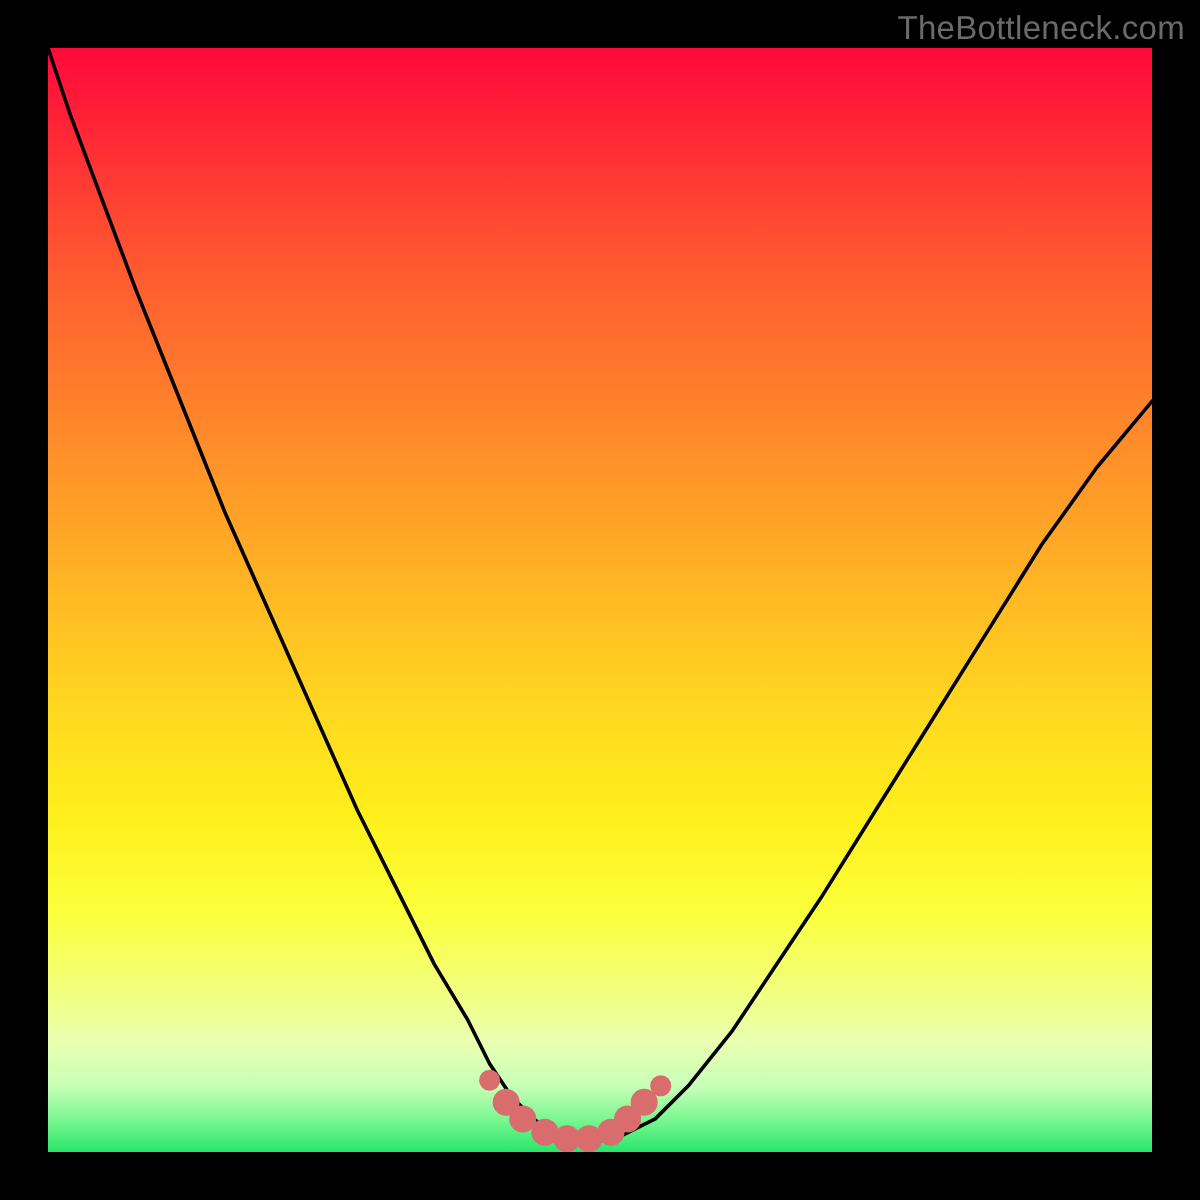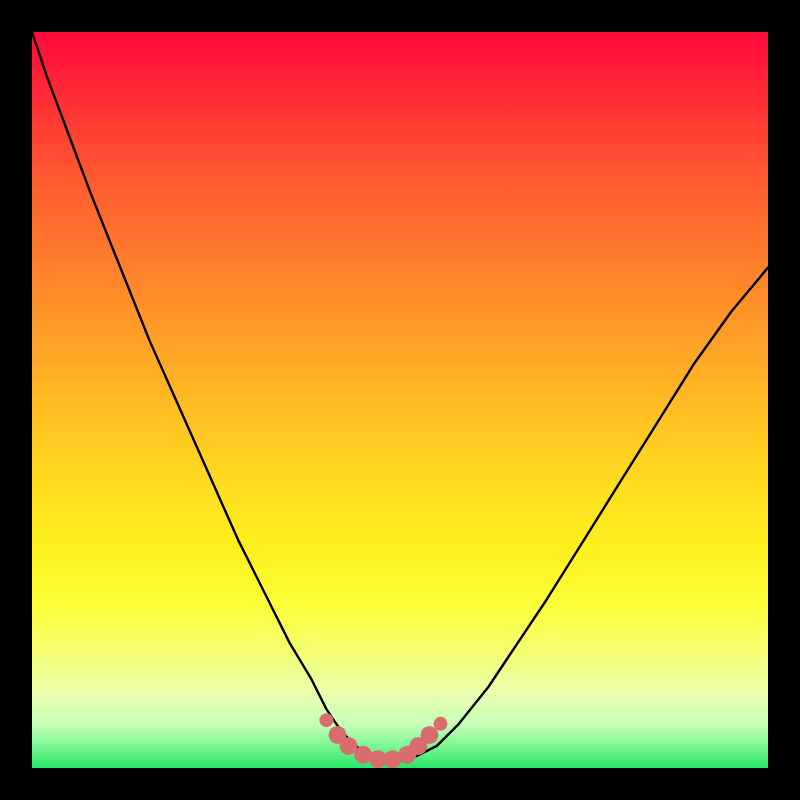--- a/index.html
+++ b/index.html
@@ -87,13 +87,14 @@
           <circle cx="331.20" cy="722.75" r="9" fill="#d96c6c"></circle>
           <circle cx="345.92" cy="727.17" r="9" fill="#d96c6c"></circle>
           <circle cx="360.64" cy="727.17" r="9" fill="#d96c6c"></circle>
           <circle cx="375.36" cy="722.75" r="9" fill="#d96c6c"></circle>
           <circle cx="386.40" cy="713.92" r="9" fill="#d96c6c"></circle>
           <circle cx="397.44" cy="702.88" r="9" fill="#d96c6c"></circle>
           <circle cx="408.48" cy="691.84" r="7" fill="#d96c6c"></circle>
         </g>
     </svg>
   </div>
+  <div class="watermark">TheBottleneck.com</div>
 </div>
 
 </body></html>

